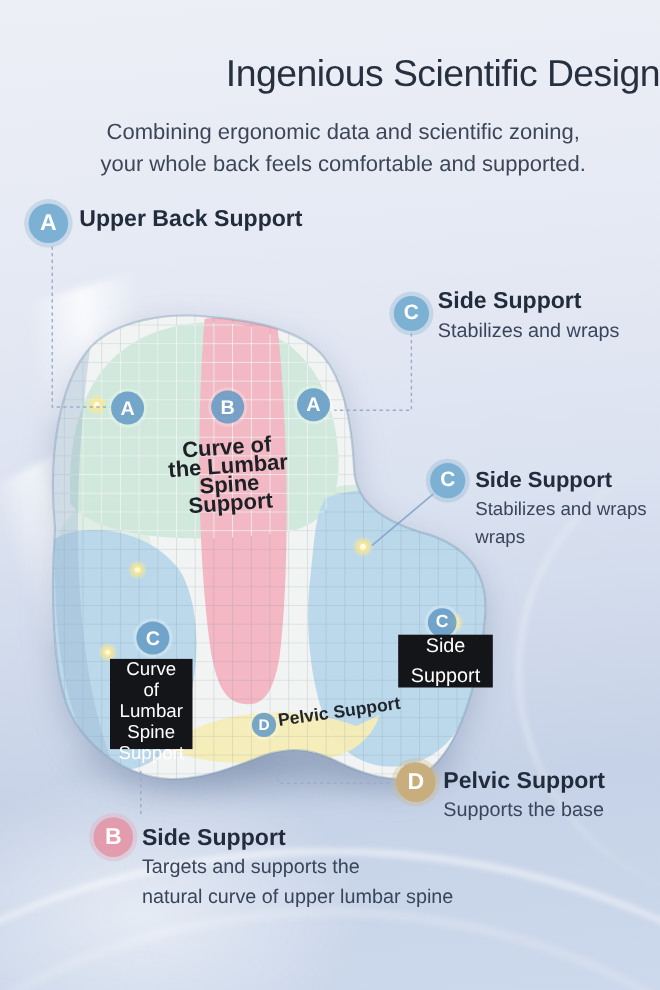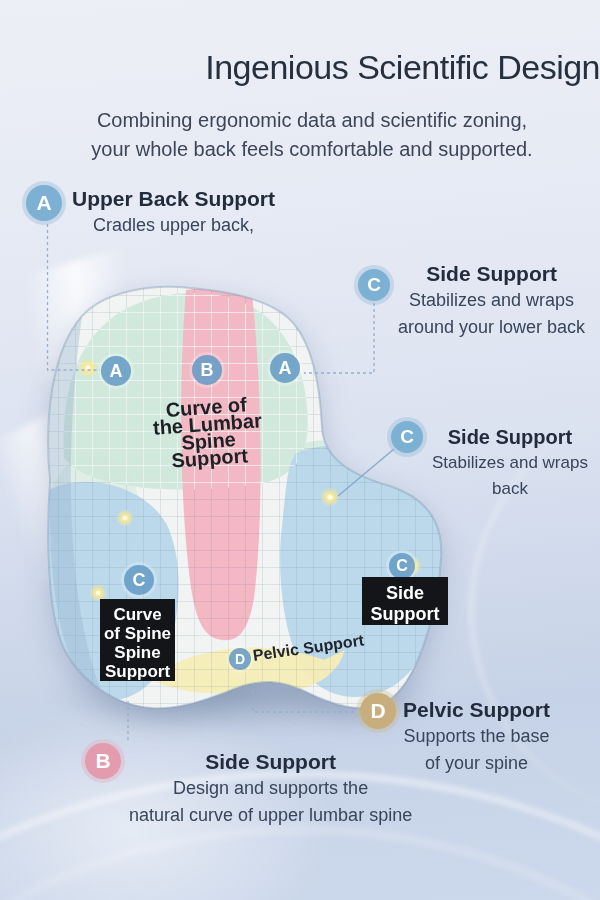--- a/index.html
+++ b/index.html
@@ -19,37 +19,37 @@
   .arc1{left:-290px;top:772px;width:1180px;height:900px;border-top:4px solid rgba(255,255,255,.85);filter:blur(3px);}
   .arc2{left:-190px;top:828px;width:980px;height:760px;border-top:3px solid rgba(255,255,255,.65);filter:blur(4px);}
   .arc3{left:470px;top:400px;width:420px;height:420px;border-left:3px solid rgba(255,255,255,.55);filter:blur(3px);}
   .glow-bl{left:-80px;top:700px;width:420px;height:260px;border-radius:50%;
     background:radial-gradient(ellipse,rgba(255,255,255,.55),transparent 70%);filter:blur(6px);}
   
   .title{left:0;top:48px;width:600px;text-align:right;font-size:34px;font-weight:400;
     color:#27303f;letter-spacing:-0.5px;}
   .subtitle{left:0;top:106px;width:600px;text-align:center;font-size:20px;color:#3c4658;line-height:29px;padding-left:12px;}
   
-  .co{position:absolute;text-align:center;}
+  .co{position:absolute;}
   .co-title{font-size:21px;font-weight:700;color:#222c3c;line-height:26px;}
   .co-desc{font-size:18px;color:#39455a;line-height:27px;}
   .co-c2 .co-title{font-size:20px;}
   .co-c2 .co-desc{font-size:17px;line-height:26px;}
   
   .marker{position:absolute;border-radius:50%;display:flex;align-items:center;justify-content:center;
     color:#fff;font-weight:700;}
   .m-blue{background:#7cb1d4;box-shadow:0 0 0 4px rgba(140,180,212,.35);}
   .m-pink{background:#e29cae;box-shadow:0 0 0 4px rgba(230,170,185,.35);}
   .m-tan{background:#c7ae7c;box-shadow:0 0 0 4px rgba(205,185,140,.35);}
   .m-zone{background:rgba(102,156,198,.88);box-shadow:0 0 0 3px rgba(255,255,255,.22);}
   
   .center-label{left:145px;top:399px;width:126px;text-align:center;transform:rotate(-4deg);
     font-size:20px;font-weight:700;color:#1d2126;line-height:17px;}
-  .black-box{position:absolute;background:#141519;color:#ffffff;text-align:center;font-weight:700;
-    display:flex;flex-direction:column;justify-content:flex-end;}
+  .black-box{position:absolute;background:#141519;color:#ffffff;text-align:center;font-weight:400;
+    display:flex;flex-direction:column;justify-content:space-between;}
   .bb-left{left:100px;top:599px;width:75px;height:82px;font-size:17px;line-height:19px;}
   .bb-right{left:362px;top:577px;width:86px;height:48px;font-size:18px;line-height:21px;}
   .d-strip-label{left:253px;top:647px;transform:rotate(-8deg);transform-origin:left center;
     font-size:16px;font-weight:700;color:#20262e;white-space:nowrap;}
   .shadow{left:45px;top:655px;width:390px;height:80px;border-radius:50%;
     background:radial-gradient(ellipse,rgba(88,108,140,.38),transparent 70%);filter:blur(7px);}
 </style>
 </head>
 <body>
 
@@ -135,68 +135,65 @@
     <path d="M47.5 224 L47.5 370 L100 370" fill="none" stroke="#98aecb" stroke-width="1.3" stroke-dasharray="3 3"></path>
     <path d="M374 303 L374 373 L304 373" fill="none" stroke="#98aecb" stroke-width="1.3" stroke-dasharray="3 3"></path>
     <path d="M394 449 L338 496" fill="none" stroke="rgba(130,165,200,.9)" stroke-width="1.5"></path>
     <path d="M128 701 L128 742" fill="none" stroke="#98aecb" stroke-width="1.3" stroke-dasharray="3 3"></path>
     <path d="M253 690 L253 712 L357 712" fill="none" stroke="#98aecb" stroke-width="1.3" stroke-dasharray="3 3"></path>
   </svg>
 
   <div class="marker m-blue" style="left:26px;top:185px;width:36px;height:36px;font-size:21px;">A</div>
   <div class="co" style="left:72px;top:186px;">
     <div class="co-title">Upper Back Support</div>
-    <div class="co-desc">Cradles upper back,</div>
   </div>
 
   <div class="marker m-blue" style="left:358px;top:269px;width:32px;height:32px;font-size:19px;">C</div>
   <div class="co" style="left:398px;top:261px;">
     <div class="co-title">Side Support</div>
     <div class="co-desc">Stabilizes and wraps</div>
-    <div class="co-desc">around your lower back</div>
   </div>
 
   <div class="marker m-blue" style="left:391px;top:421px;width:32px;height:32px;font-size:19px;">C</div>
   <div class="co co-c2" style="left:432px;top:424px;">
     <div class="co-title">Side Support</div>
     <div class="co-desc">Stabilizes and wraps</div>
-    <div class="co-desc">back</div>
+    <div class="co-desc">wraps</div>
   </div>
 
   <div class="marker m-tan" style="left:360px;top:693px;width:36px;height:36px;font-size:21px;">D</div>
   <div class="co" style="left:403px;top:697px;">
     <div class="co-title">Pelvic Support</div>
     <div class="co-desc">Supports the base</div>
-    <div class="co-desc">of your spine</div>
   </div>
 
   <div class="marker m-pink" style="left:85px;top:743px;width:36px;height:36px;font-size:21px;">B</div>
   <div class="co" style="left:129px;top:749px;">
     <div class="co-title">Side Support</div>
-    <div class="co-desc">Design and supports the</div>
+    <div class="co-desc">Targets and supports the</div>
     <div class="co-desc">natural curve of upper lumbar spine</div>
   </div>
 
   <div class="marker m-zone" style="left:101px;top:356px;width:30px;height:30px;font-size:18px;">A</div>
   <div class="marker m-zone" style="left:192px;top:355px;width:30px;height:30px;font-size:18px;">B</div>
   <div class="marker m-zone" style="left:270px;top:353px;width:30px;height:30px;font-size:18px;">A</div>
   <div class="marker m-zone" style="left:124px;top:565px;width:30px;height:30px;font-size:18px;">C</div>
   <div class="marker m-zone" style="left:389px;top:553px;width:26px;height:26px;font-size:16px;">C</div>
   <div class="marker m-zone" style="left:229px;top:648px;width:22px;height:22px;font-size:14px;">D</div>
 
   <div class="abs center-label">
     <div>Curve of</div>
     <div>the Lumbar</div>
     <div>Spine</div>
     <div>Support</div>
   </div>
 
   <div class="black-box bb-left">
     <div>Curve</div>
-    <div>of Spine</div>
+    <div>of Lumbar</div>
     <div>Spine</div>
     <div>Support</div>
   </div>
 
   <div class="black-box bb-right">
     <div>Side</div>
     <div>Support</div>
   </div>
 
   <div class="abs d-strip-label">Pelvic Support</div>

